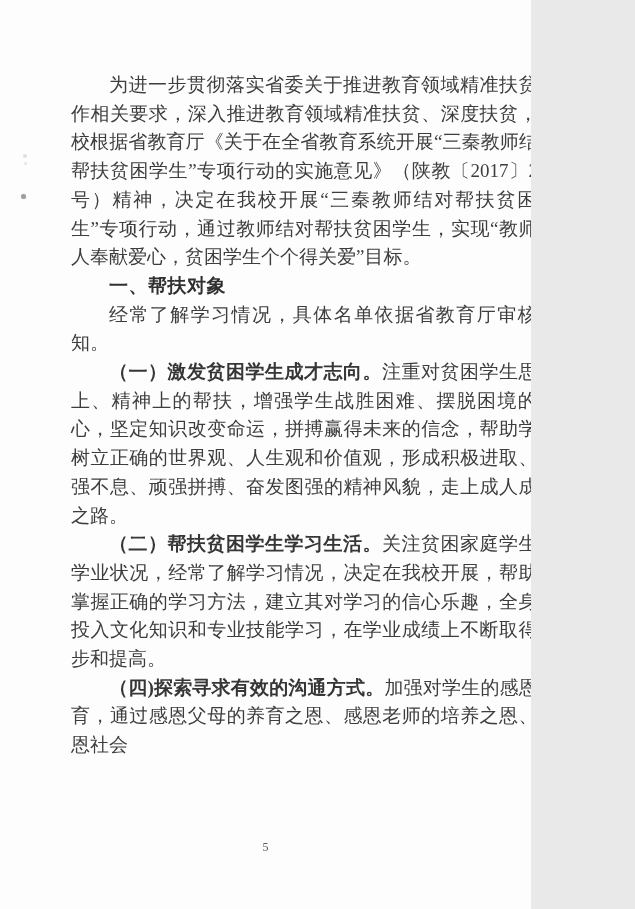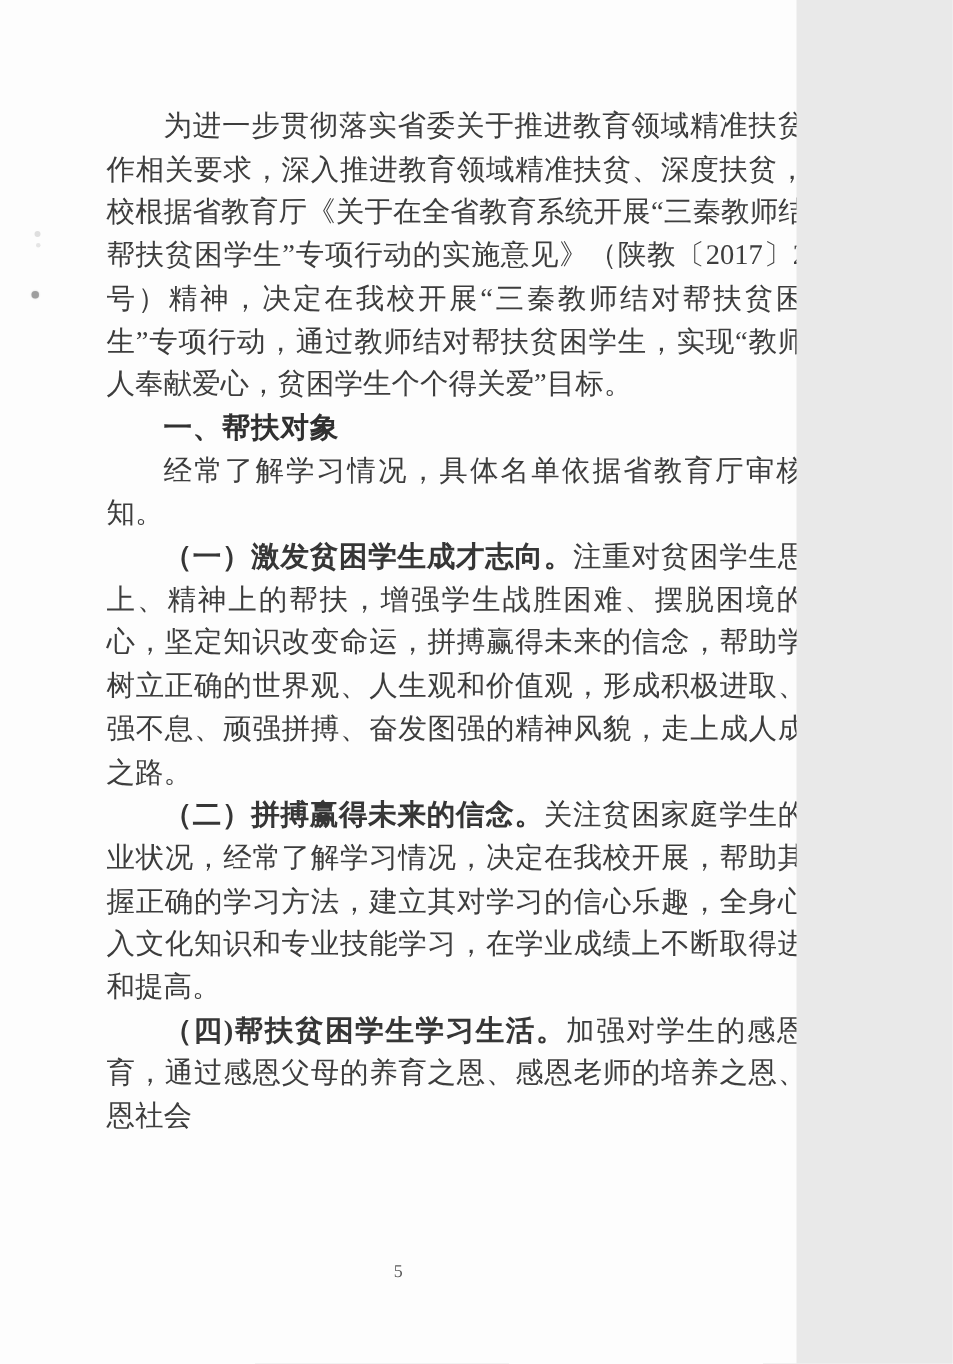--- a/index.html
+++ b/index.html
@@ -76,22 +76,22 @@
 
     <p class="para">为进一步贯彻落实省委关于推进教育领域精准扶贫工作相关要求，深入推进教育领域精准扶贫、深度扶贫，学校根据省教育厅《关于在全省教育系统开展“三秦教师结对帮扶贫困学生”专项行动的实施意见》（陕教〔2017〕282 号）精神，决定在我校开展“三秦教师结对帮扶贫困学生”专项行动，通过教师结对帮扶贫困学生，实现“教师人人奉献爱心，贫困学生个个得关爱”目标。</p>
 
     <h2 class="section-heading">一、帮扶对象</h2>
 
     <p class="para">经常了解学习情况，具体名单依据省教育厅审核通知。</p>
 
 
     <p class="para"><span class="item-lead">（一）激发贫困学生成才志向。</span><span>注重对贫困学生思想上、精神上的帮扶，增强学生战胜困难、摆脱困境的信心，坚定知识改变命运，拼搏赢得未来的信念，帮助学生树立正确的世界观、人生观和价值观，形成积极进取、自强不息、顽强拼搏、奋发图强的精神风貌，走上成人成才之路。</span></p>
 
-    <p class="para"><span class="item-lead">（二）拼搏赢得未来的信念。</span><span>关注贫困家庭学生的学业状况，经常了解学习情况，决定在我校开展，帮助其掌握正确的学习方法，建立其对学习的信心乐趣，全身心投入文化知识和专业技能学习，在学业成绩上不断取得进步和提高。</span></p>
+    <p class="para"><span class="item-lead">（二）帮扶贫困学生学习生活。</span><span>关注贫困家庭学生的学业状况，经常了解学习情况，决定在我校开展，帮助其掌握正确的学习方法，建立其对学习的信心乐趣，全身心投入文化知识和专业技能学习，在学业成绩上不断取得进步和提高。</span></p>
 
 
-    <p class="para"><span class="item-lead">（四)帮扶贫困学生学习生活。</span><span>加强对学生的感恩教育，通过感恩父母的养育之恩、感恩老师的培养之恩、感恩社会</span></p>
+    <p class="para"><span class="item-lead">（四)探索寻求有效的沟通方式。</span><span>加强对学生的感恩教育，通过感恩父母的养育之恩、感恩老师的培养之恩、感恩社会</span></p>
 
   </div>
 
   <div class="page-number">5</div>
 
 </div>
 
 </body></html>

